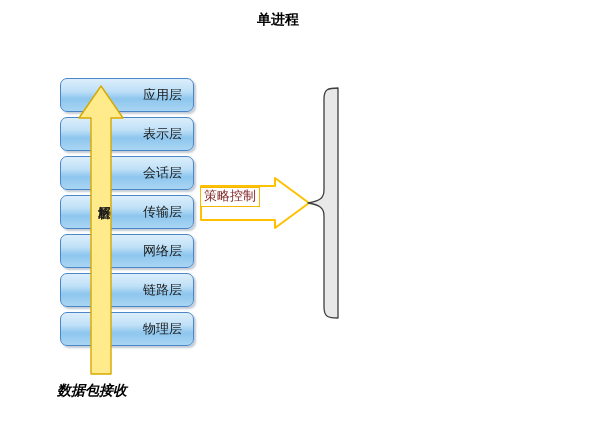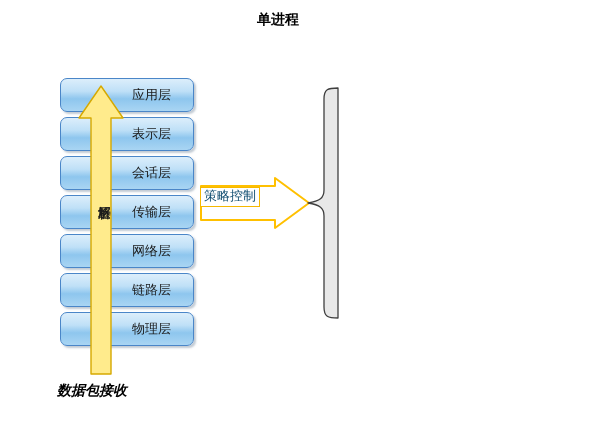--- a/index.html
+++ b/index.html
@@ -57,21 +57,21 @@
     border-radius: 7px;
     background: linear-gradient(180deg, #dceefb 0%, #bfe0f7 38%, #8ec6ee 62%, #a9d5f3 100%);
     box-shadow: 2px 2px 2px rgba(120,140,160,0.45);
     display: flex;
     align-items: center;
     justify-content: flex-end;
   }
   .osi-label {
     font-size: 13px;
     color: #1a1a1a;
-    padding-right: 22px;
+    padding-right: 11px;
     white-space: nowrap;
   }
 
   
   .v-arrow-wrap {
     position: absolute;
     left: 77px;
     top: 84px;
     width: 48px;
     height: 292px;
@@ -112,21 +112,21 @@
   }
   .mid-arrow-label {
     position: absolute;
     left: 1px;
     top: 11px;
     box-sizing: border-box;
     border: 1px solid #f5b800;
     background: #ffffff;
     padding: 1px 3px 2px 3px;
     font-size: 13px;
-    color: #0c4a6e;
+    color: #7f1d1d;
     white-space: nowrap;
     line-height: 1.15;
   }
 
   
   .brace {
     position: absolute;
     left: 306px;
     top: 86px;
     width: 34px;

